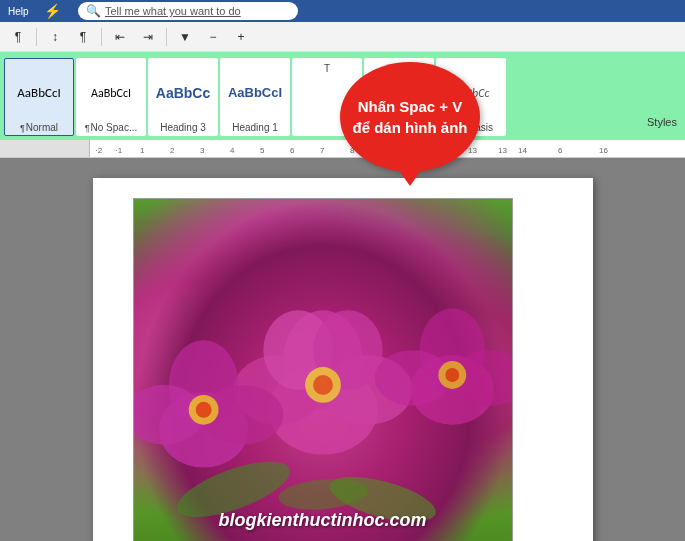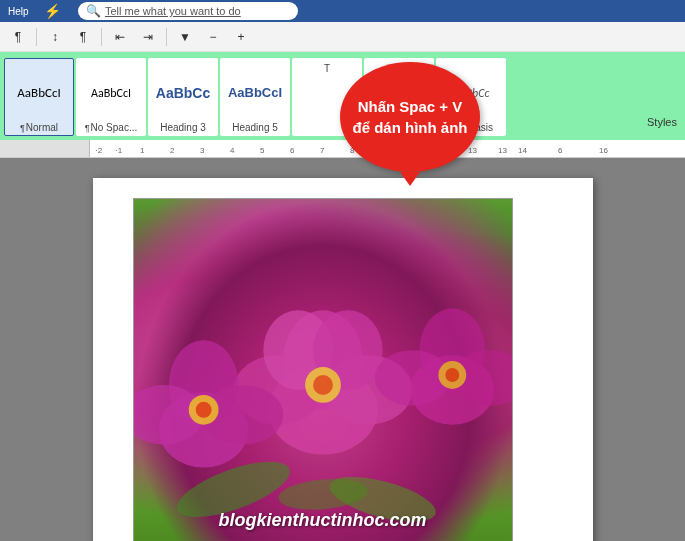--- a/index.html
+++ b/index.html
@@ -283,21 +283,21 @@
       <div class="style-preview">
         <span class="preview-h1">AaBbCc</span>
       </div>
       <div class="style-label">Heading 3</div>
     </div>
 
     <div class="style-item">
       <div class="style-preview">
         <span class="preview-h2">AaBbCcI</span>
       </div>
-      <div class="style-label">Heading 5</div>
+      <div class="style-label">Heading 1</div>
     </div>
 
     <div class="style-item">
       <div class="style-label">T</div>
     </div>
 
     <div class="style-item">
       <div class="style-preview">
         <span class="preview-subtitle">AaBbCc</span>
       </div>

